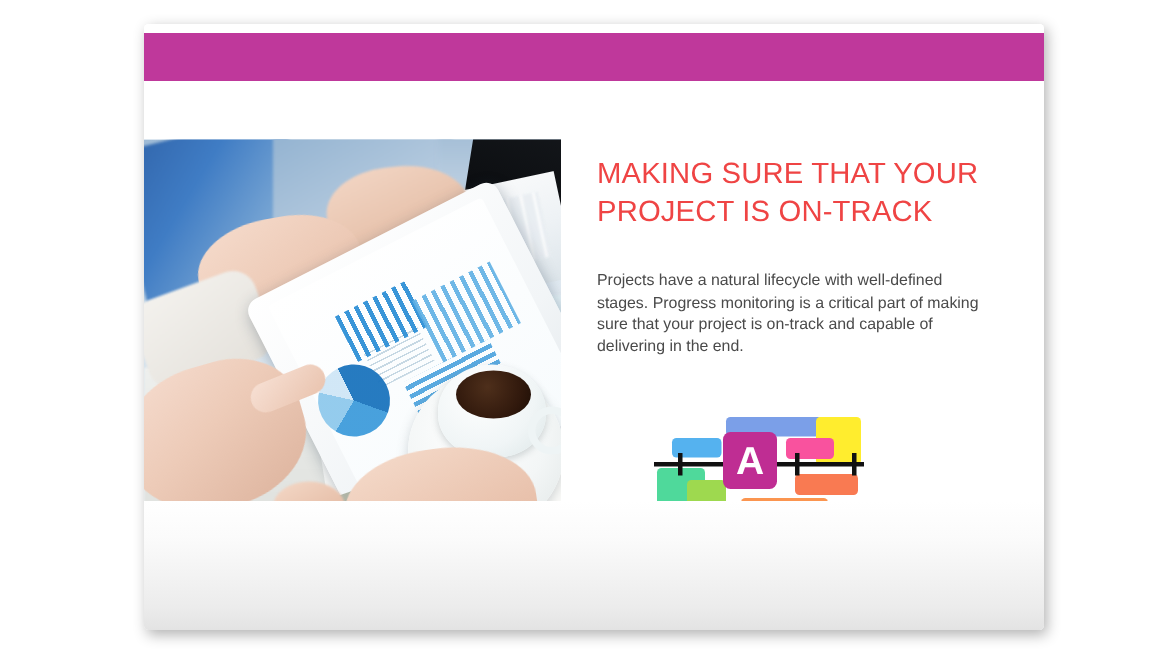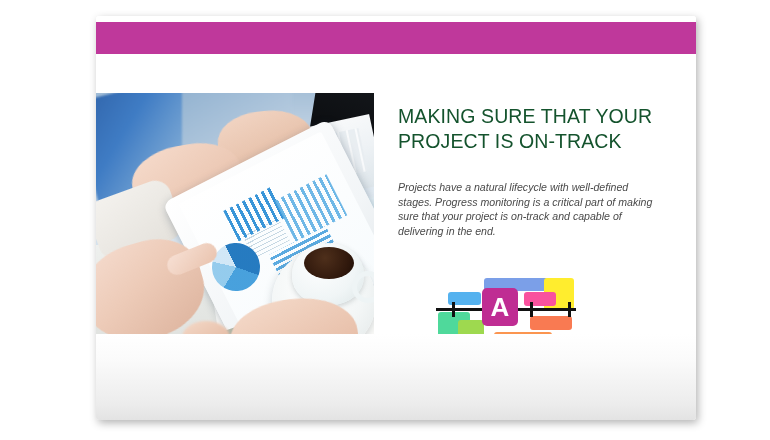--- a/index.html
+++ b/index.html
@@ -122,25 +122,25 @@
   #ph-pen{left:90px;top:232px;width:112px;height:7px;border-radius:3px;
     background:linear-gradient(90deg,#c9cdc2 0%,#a9ae9f 50%,#8e9384 100%);transform:rotate(-19deg);filter:blur(.4px);}
   #ph-thumb{left:86px;top:228px;width:48px;height:34px;border-radius:50%;
     background:linear-gradient(150deg,#f4d9c8 0%,#e0b299 100%);filter:blur(.8px);}
 
   
   #content{
     position:absolute;left:302px;top:88px;width:262px;
   }
   #title{
-    font-size:19.5px;line-height:25px;color:#14532d;letter-spacing:.1px;
+    font-size:19.5px;line-height:25px;color:#ef4444;letter-spacing:.1px;
     font-weight:400;margin:0 0 26px 0;
   }
   #body-text{
-    font-size:10.6px;line-height:14.6px;color:#4a4a4a;margin:0;font-style:italic;
+    font-size:10.6px;line-height:14.6px;color:#4a4a4a;margin:0;
   }
 
   
   #gantt{
     position:absolute;left:340px;top:258px;width:142px;height:72px;
   }
   .gb{position:absolute;border-radius:3px;}
   #g-axis{position:absolute;left:0;top:34px;width:140px;height:3px;background:#111111;}
   .g-tick{position:absolute;top:28px;width:3px;height:15px;background:#111111;}
   #g-badge{

